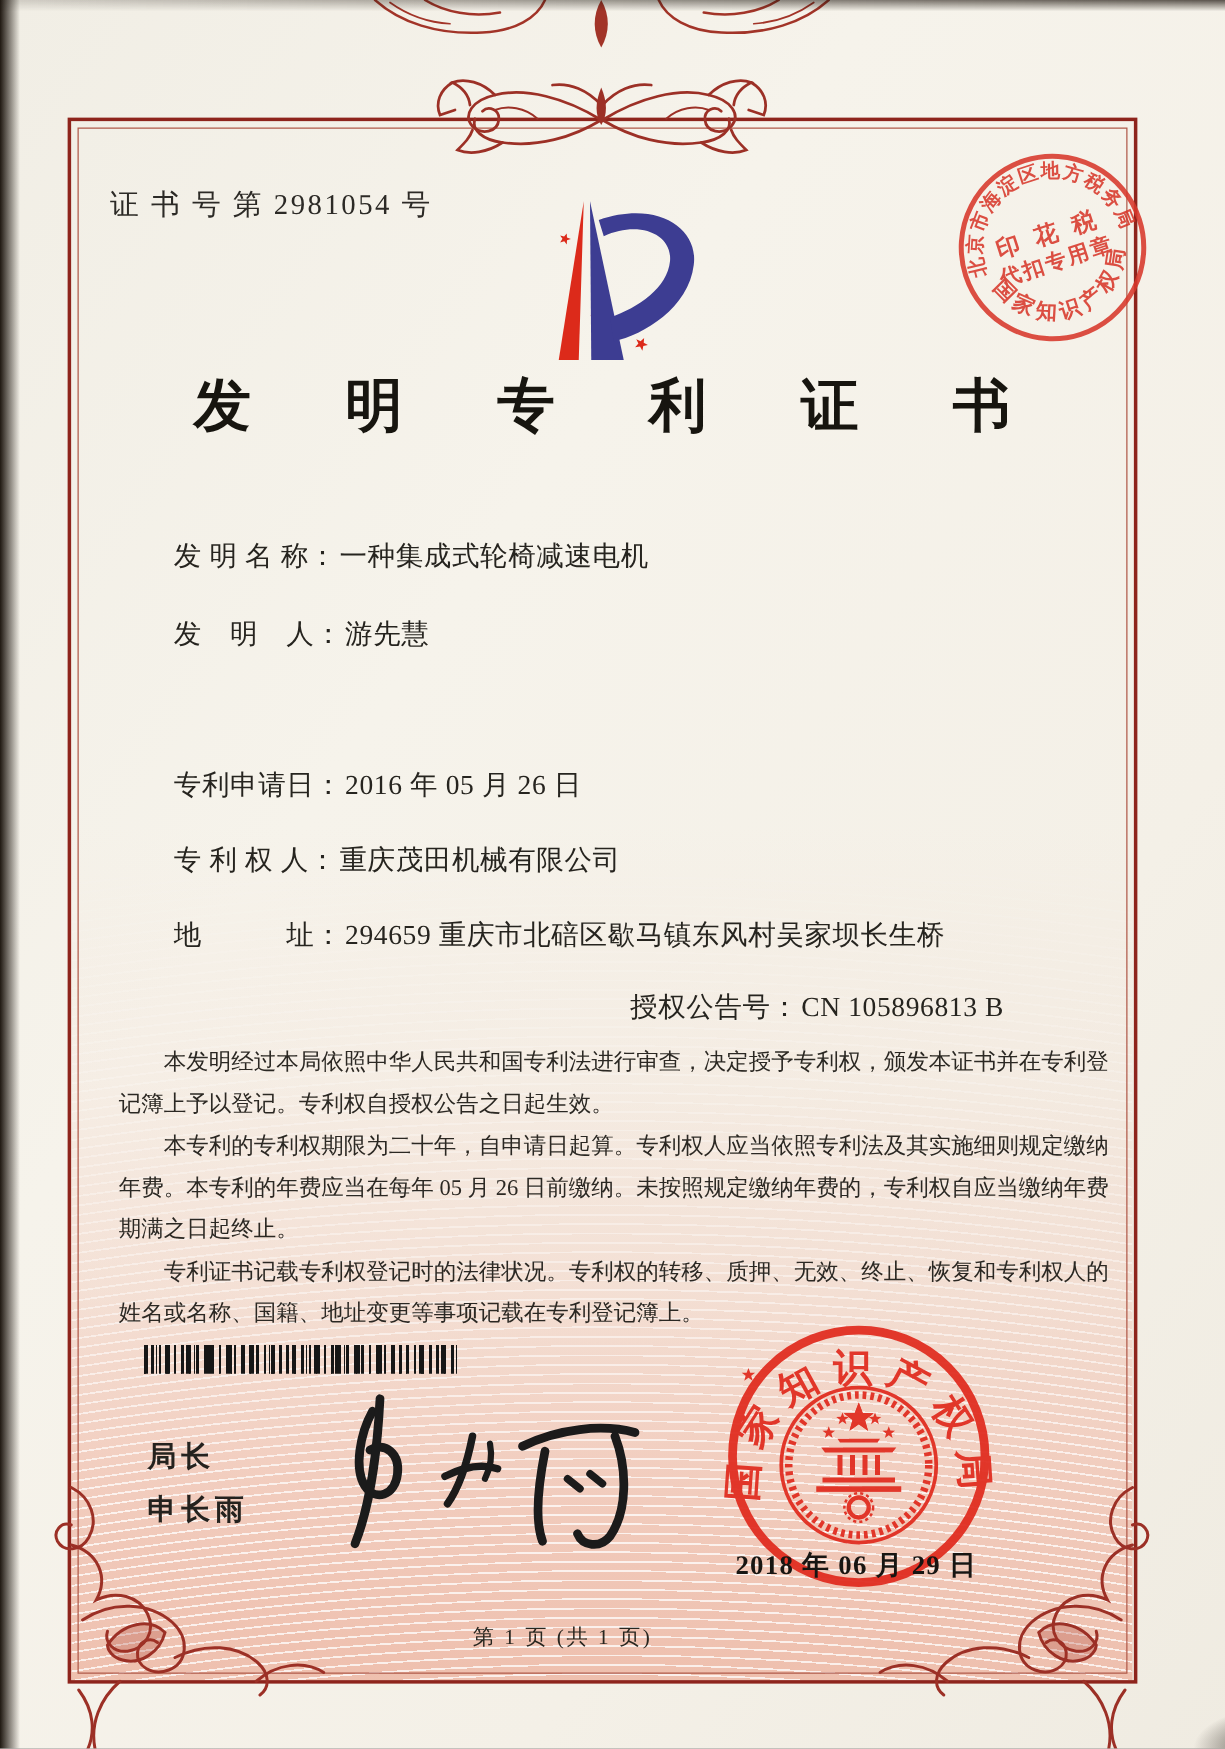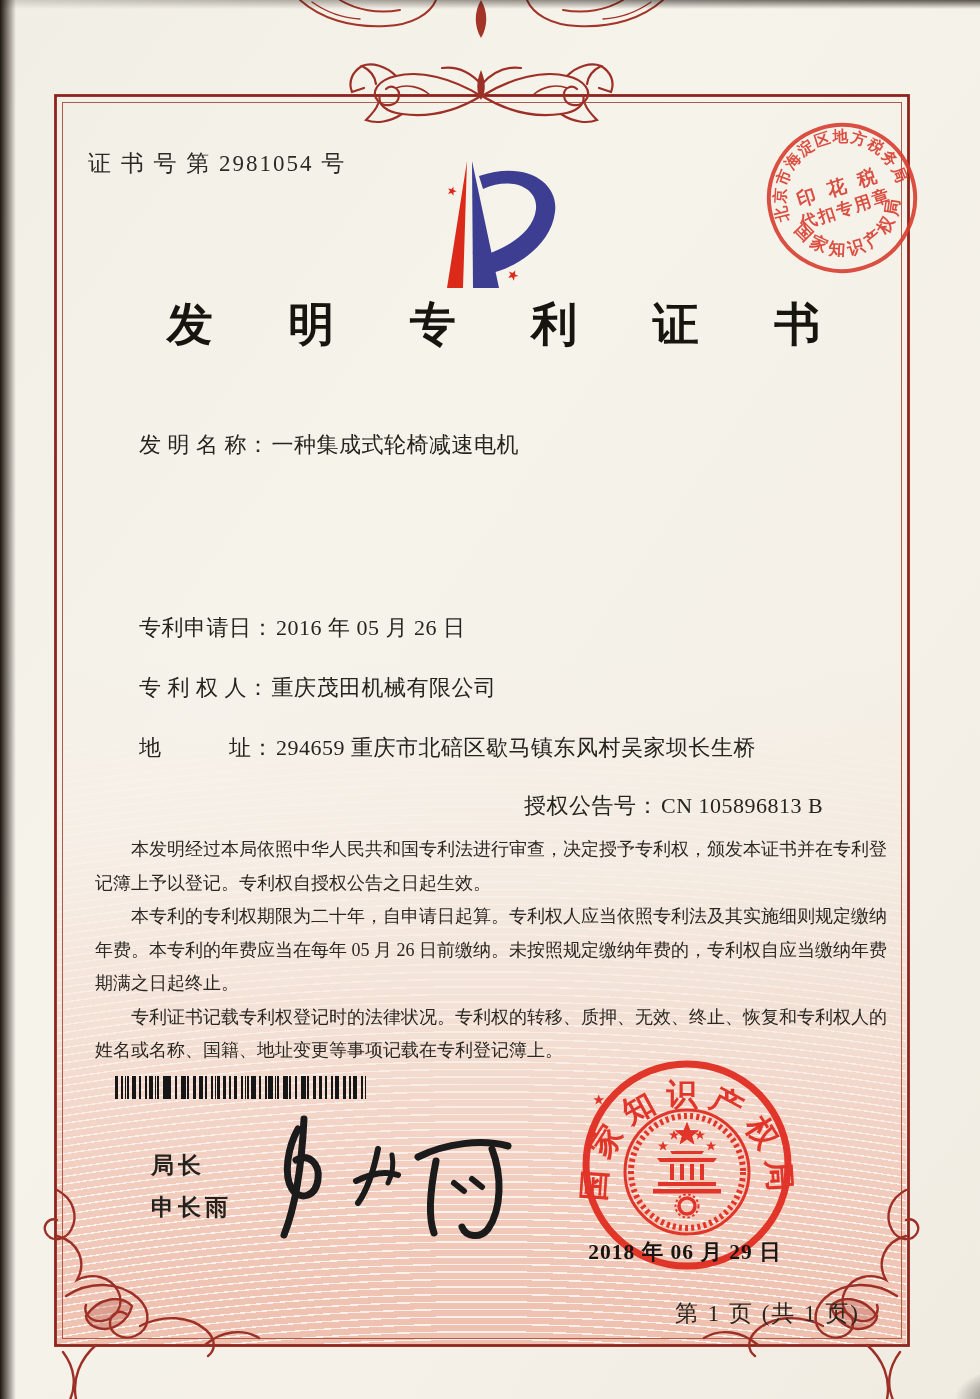--- a/index.html
+++ b/index.html
@@ -30,40 +30,40 @@
       rgba(238,189,171,.95) 100%);}
   .waves{position:absolute;left:57px;top:660px;width:849px;height:684px;
     background:repeating-radial-gradient(2600px 2600px at 50% 3200px,
       rgba(255,255,255,.75) 0px,rgba(255,255,255,.75) 1.4px,
       rgba(255,255,255,0) 1.4px,rgba(255,255,255,0) 7.5px);
     -webkit-mask-image:linear-gradient(to bottom,transparent 0%,rgba(0,0,0,.45) 45%,#000 80%);
     mask-image:linear-gradient(to bottom,transparent 0%,rgba(0,0,0,.45) 45%,#000 80%);}
   
   .cert-no{position:absolute;left:88px;top:148px;font-size:23px;letter-spacing:2px;color:#2c2a26;}
   .title{position:absolute;left:55px;width:853px;top:294px;text-align:center;
-    font-size:46px;font-weight:700;color:#17150f;letter-spacing:32px;text-indent:32px;white-space:nowrap;margin-left:12px;}
+    font-size:46px;font-weight:700;color:#17150f;letter-spacing:32px;text-indent:32px;white-space:nowrap;}
   .field-row{position:absolute;left:115px;font-size:22px;color:#26241f;white-space:nowrap;letter-spacing:.5px;margin-left:24px;}
   .f-label{margin-right:2px;}
-  .grant-col2{left:500px;}
+  .grant-col2{left:480px;}
   .paras{position:absolute;left:95px;top:833px;width:792px;font-size:18px;line-height:33.5px;
     color:#2b2823;text-align:justify;}
   .paras p{margin:0;text-indent:2em;}
   .barcode{position:absolute;left:115px;top:1076px;width:252px;height:23px;
     background-image:
       repeating-linear-gradient(90deg,#161616 0 2px,transparent 2px 6px),
       repeating-linear-gradient(90deg,#161616 0 1px,transparent 1px 10px),
       repeating-linear-gradient(90deg,#161616 0 3px,transparent 3px 17px);}
   .signer{position:absolute;left:118px;font-family:"Liberation Sans","DejaVu Sans",sans-serif;
-    font-weight:600;font-size:23px;color:#24221e;letter-spacing:4px;margin-left:33px;}
+    font-weight:600;font-size:23px;color:#24221e;letter-spacing:4px;}
   .sig-svg{position:absolute;left:240px;top:1105px;}
   .seal-svg{position:absolute;left:572px;top:1050px;}
   .seal-date{position:absolute;left:578px;top:1237px;width:214px;text-align:center;
     font-size:21.5px;font-weight:700;color:#171512;letter-spacing:1px;white-space:nowrap;}
-  .footer{position:absolute;left:40px;width:820px;top:1298px;text-align:right;
-    font-size:23px;color:#28261f;letter-spacing:2px;}
+  .footer{position:absolute;left:40px;width:820px;top:1298px;text-align:center;
+    font-size:17px;color:#28261f;letter-spacing:2px;}
   .frame-svg,.logo-svg,.stamp-svg{position:absolute;}
   .frame-svg{left:0;top:0;pointer-events:none;}
   .logo-svg{left:395px;top:148px;}
   .stamp-svg{left:750px;top:103px;opacity:.88;}
 </style>
 </head>
 <body>
 
 <div class="page">
 
@@ -148,20 +148,23 @@
       <text font-size="17" font-weight="700" letter-spacing="4" text-anchor="middle">
         <textPath href="#taxBot" startOffset="50%">国家知识产权局</textPath>
       </text>
     </g>
   </svg>
 
   <div class="title">发 明 专 利 证 书</div>
 
   <div class="field-row" style="top:430px">
     <span class="f-label">发 明 名 称：</span><span class="f-value">一种集成式轮椅减速电机</span>
+  </div>
+  <div class="field-row" style="top:492px">
+    <span class="f-label">发　明　人：</span><span class="f-value">游先慧</span>
   </div>
   <div class="field-row" style="top:613px">
     <span class="f-label">专利申请日：</span><span class="f-value">2016 年 05 月 26 日</span>
   </div>
   <div class="field-row" style="top:673px">
     <span class="f-label">专 利 权 人：</span><span class="f-value">重庆茂田机械有限公司</span>
   </div>
   <div class="field-row" style="top:733px">
     <span class="f-label">地　　　址：</span><span class="f-value">294659 重庆市北碚区歇马镇东风村吴家坝长生桥</span>
   </div>

